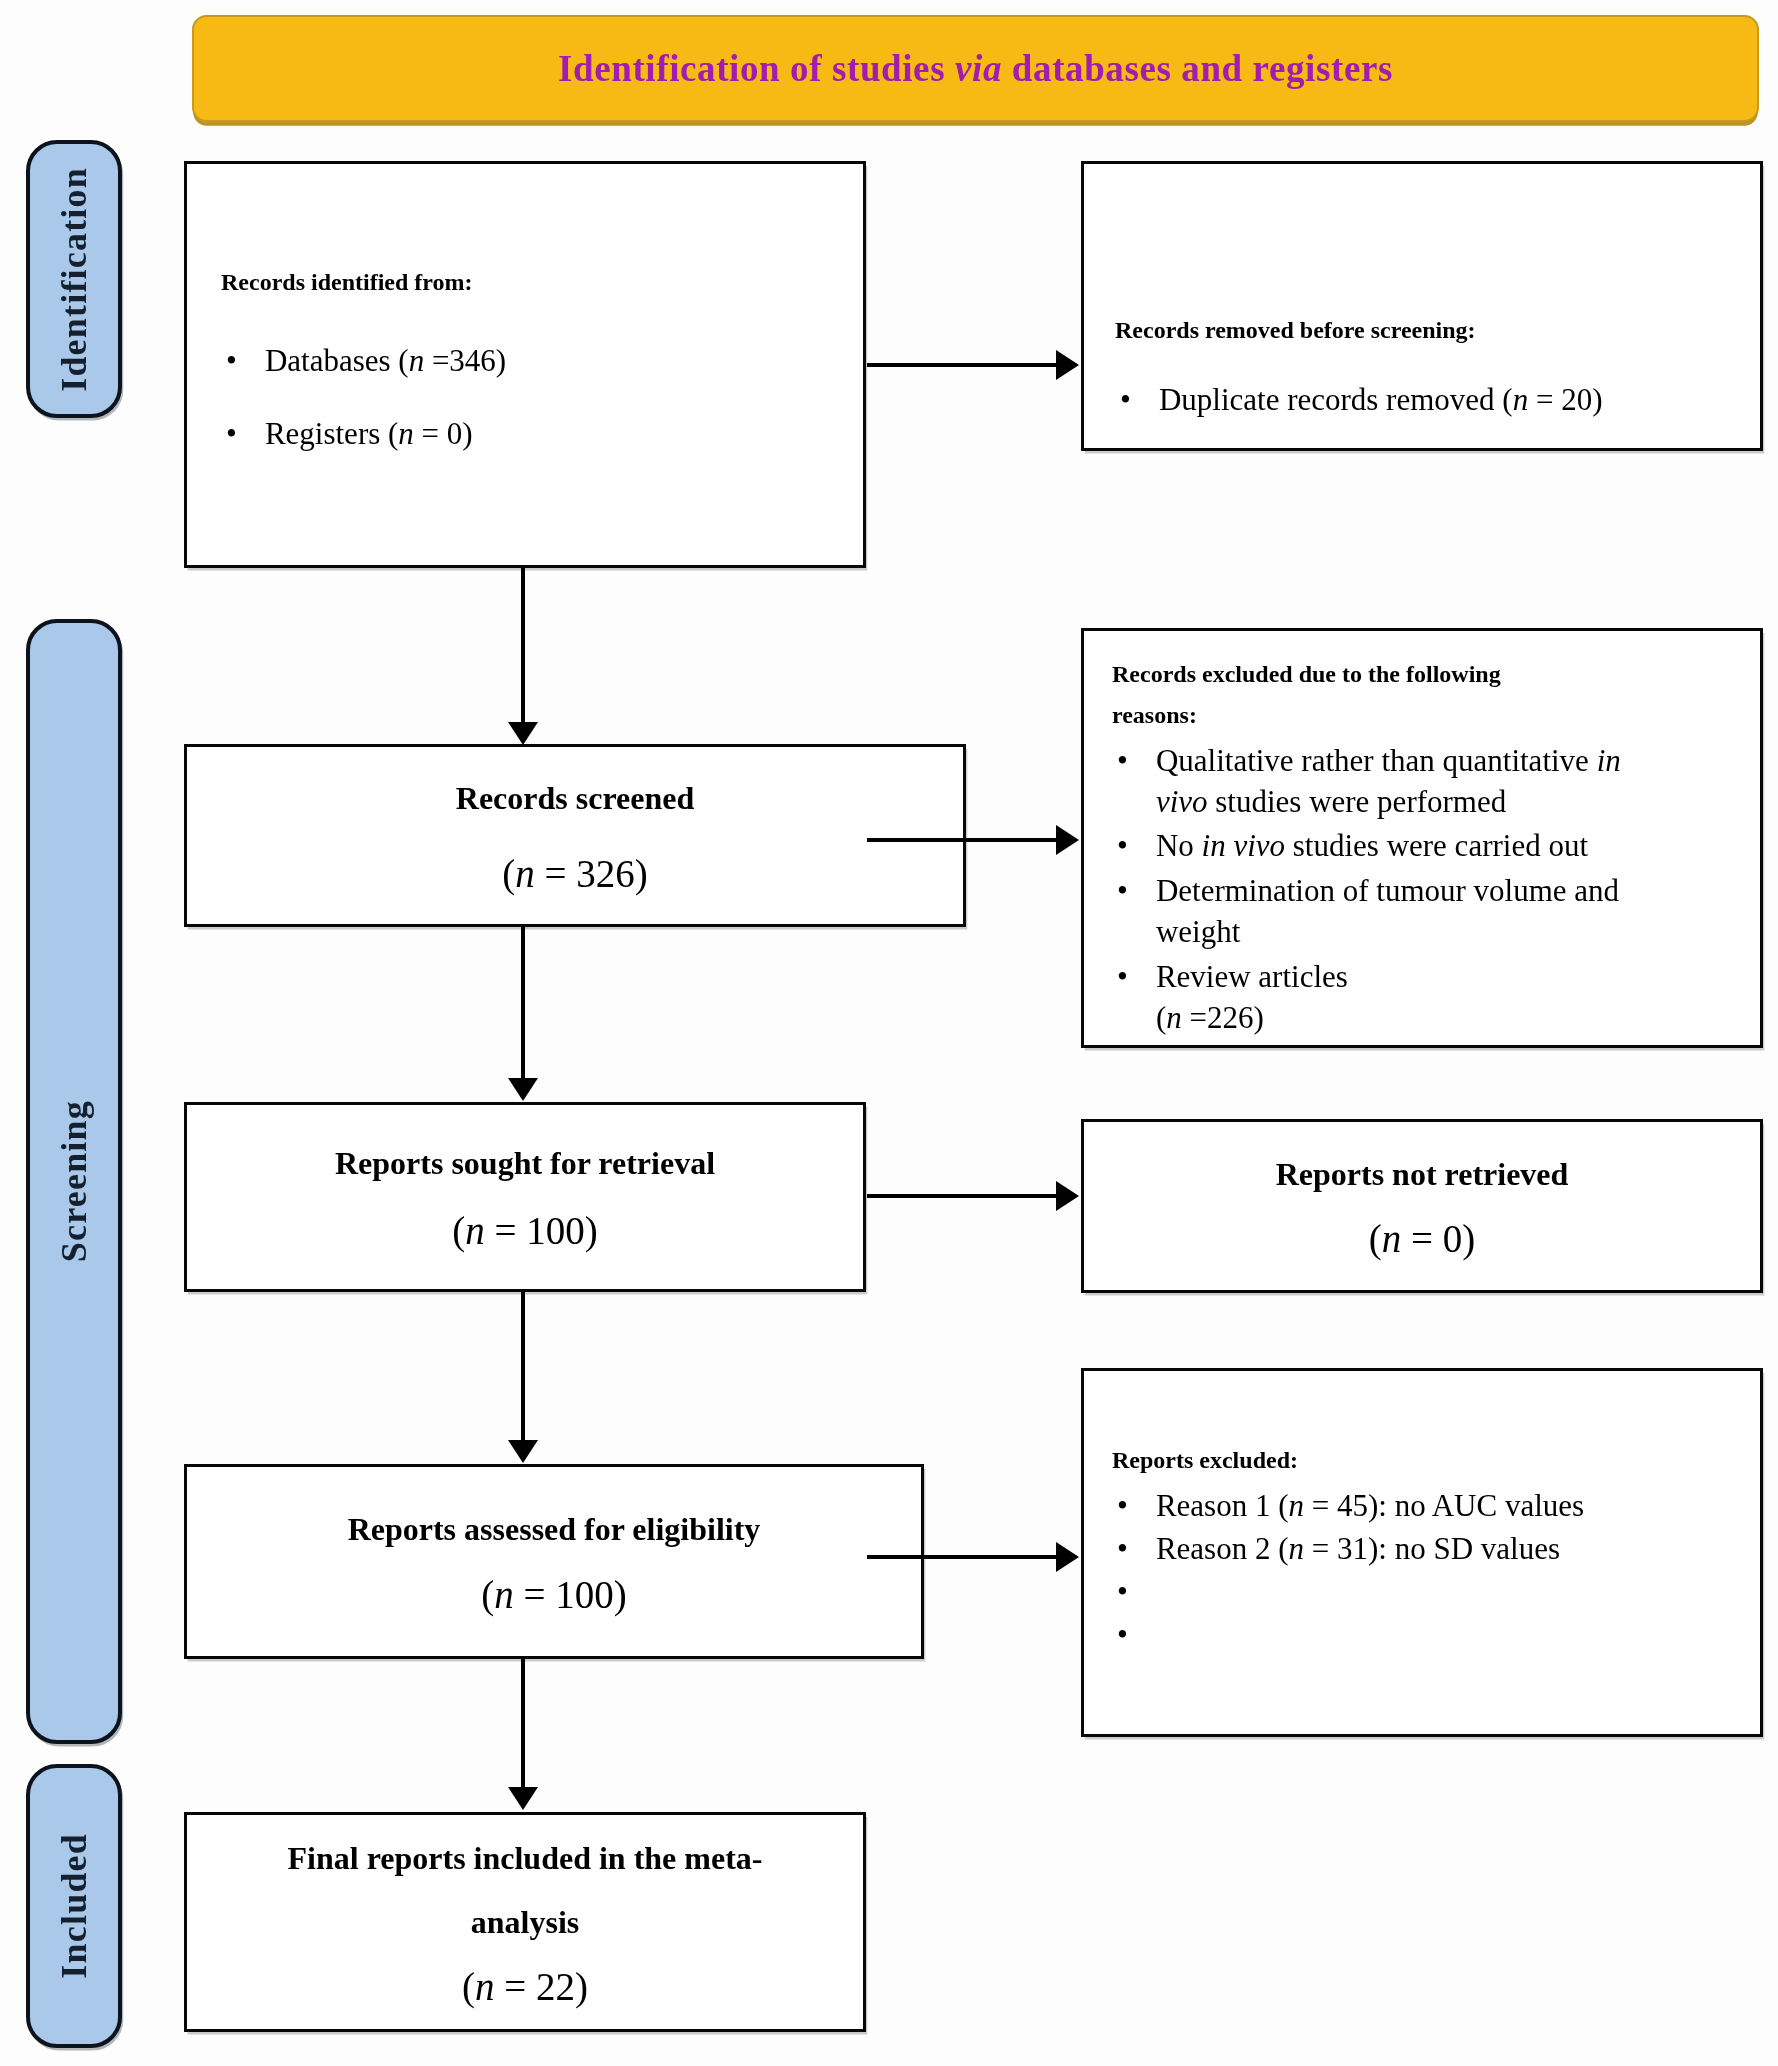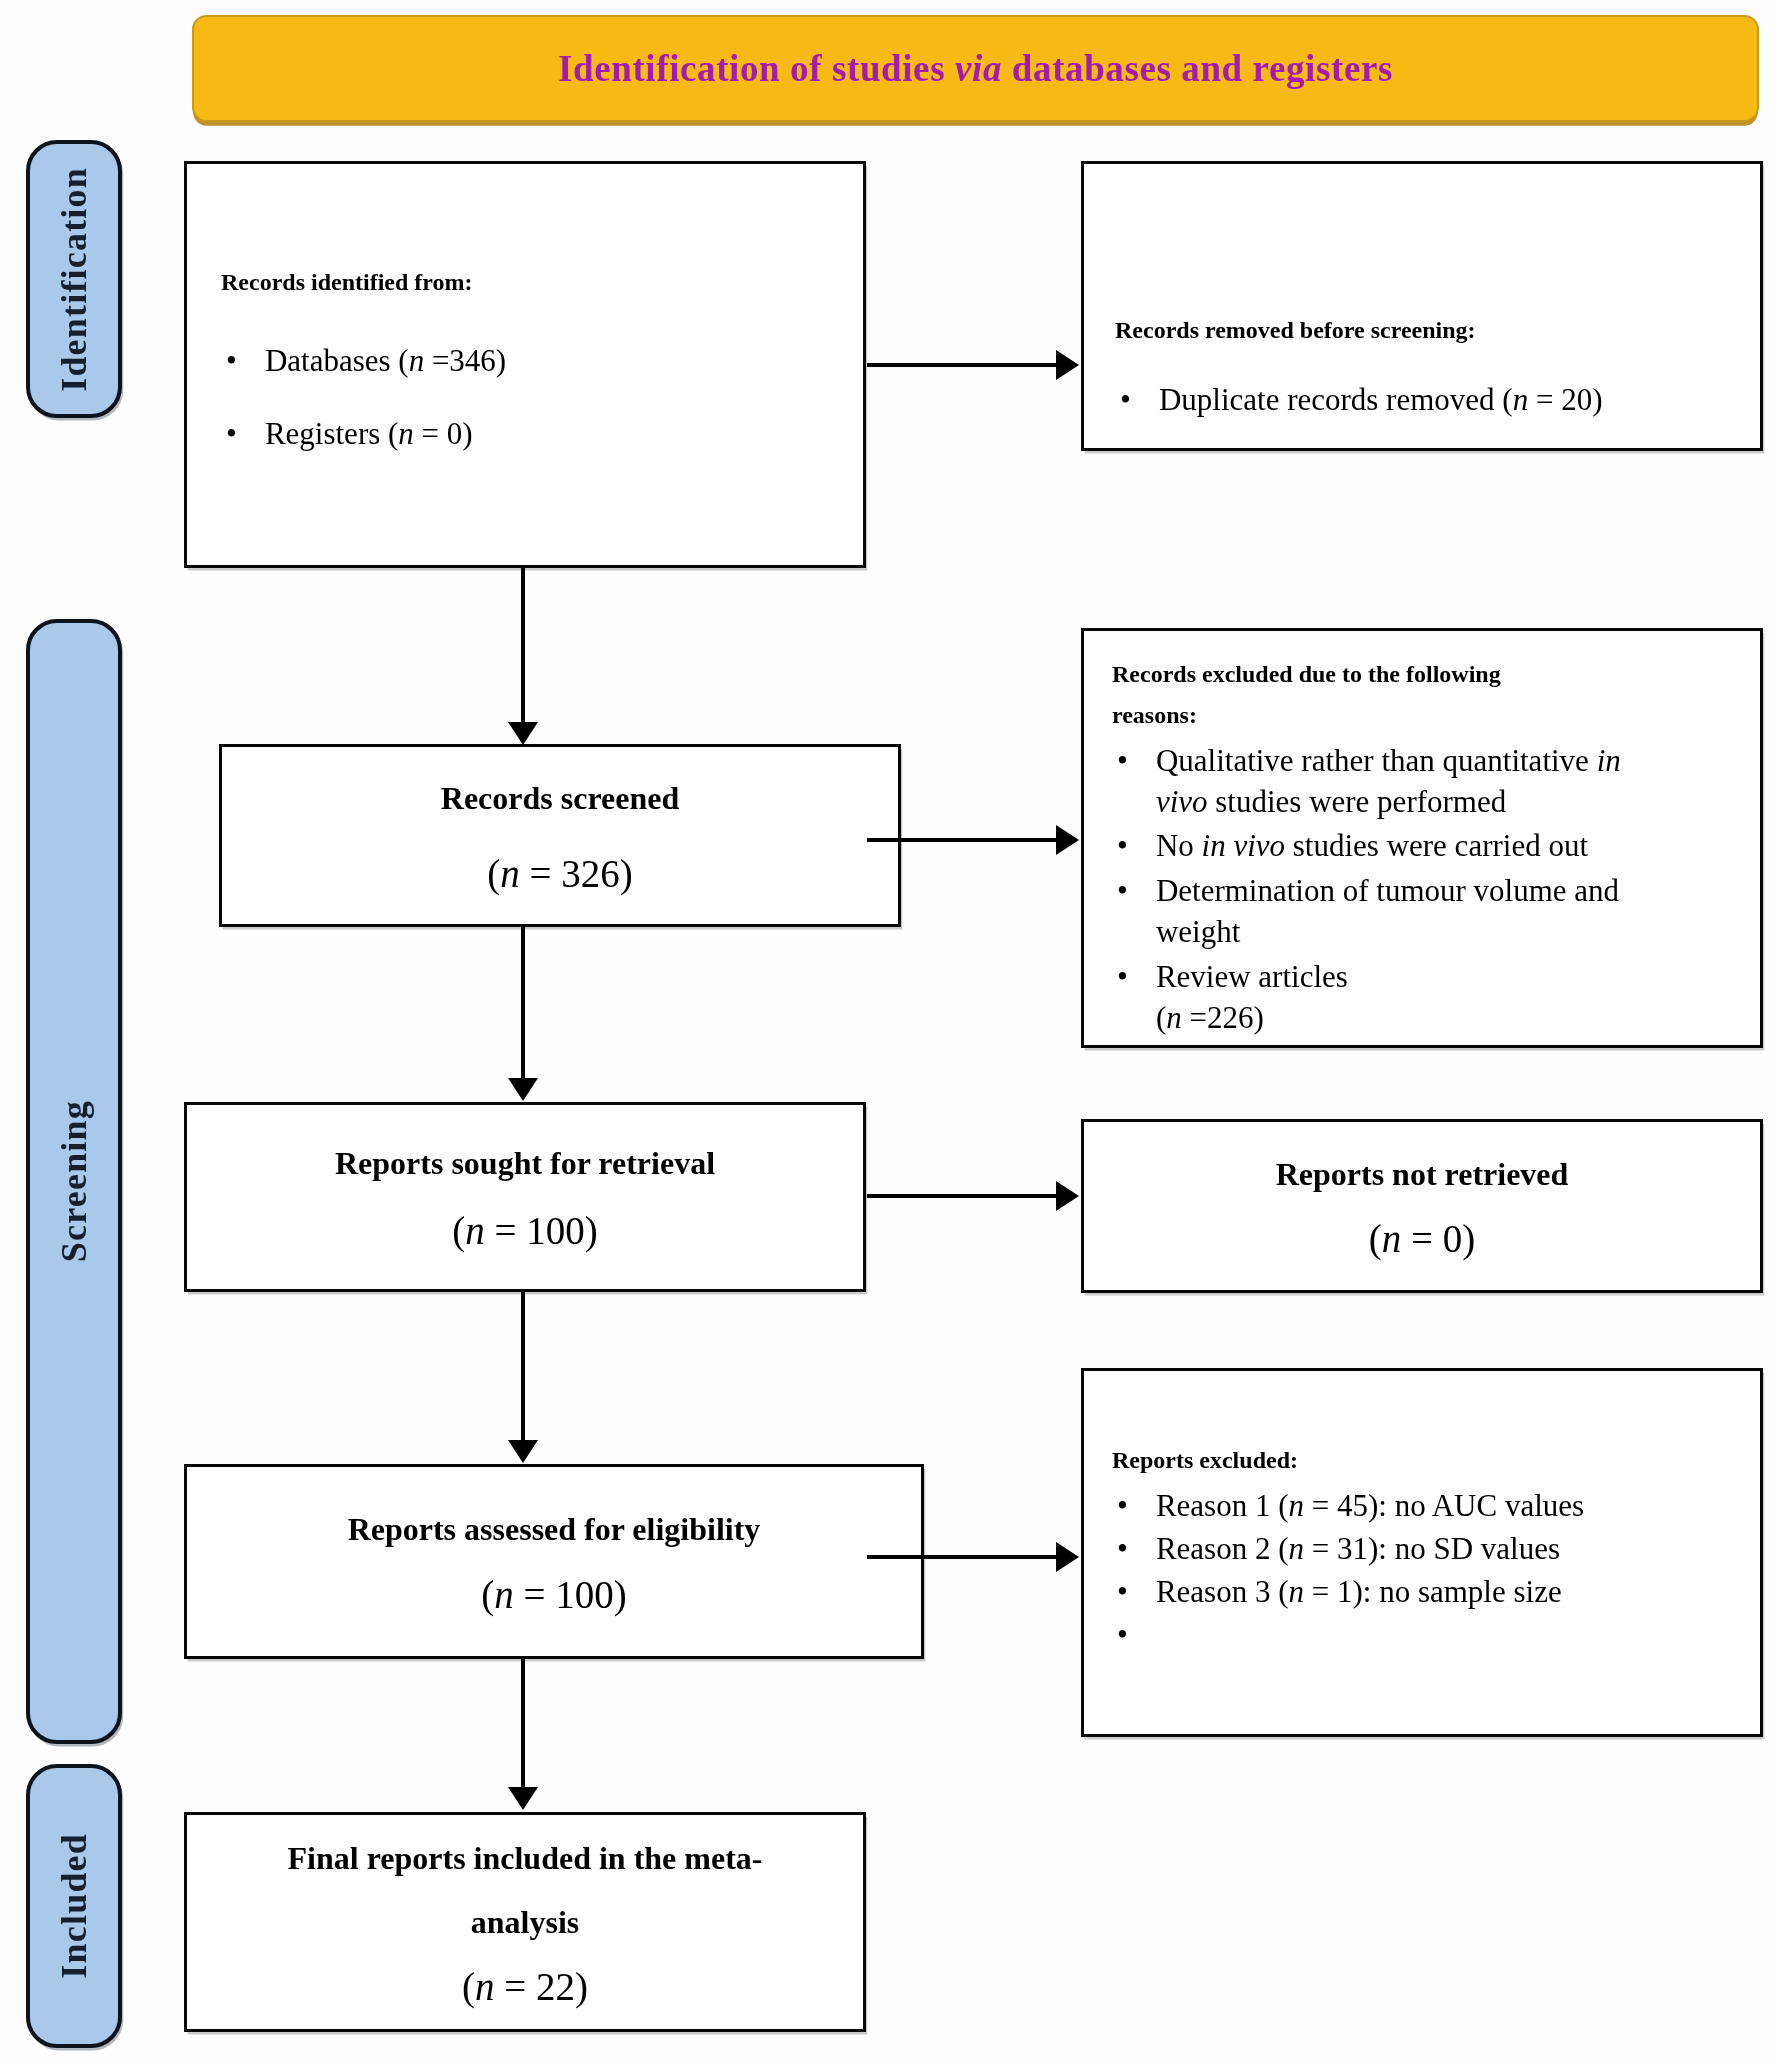--- a/index.html
+++ b/index.html
@@ -83,21 +83,21 @@
   </div>
 
   <div class="box" style="left:1081px;top:161px;width:682px;height:290px;padding:146px 18.4px 0 31px;">
     <div class="title">Records removed before screening:</div>
     <div class="bullet" style="margin-top:28px;">
       <span class="dot">•</span>
       <span class="txt">Duplicate records removed (<i>n</i> = 20)</span>
     </div>
   </div>
 
-  <div class="box center" style="left:184px;top:744px;width:682px;height:183px;gap:38px;margin-left:35px;">
+  <div class="box center" style="left:184px;top:744px;width:782px;height:183px;gap:38px;">
     <div class="ln b">Records screened</div>
     <div class="ln">(<i>n</i> = 326)</div>
   </div>
 
   <div class="box" style="left:1081px;top:628px;width:682px;height:420px;padding:23px 15.4px 0 28px;">
     <div class="title">Records excluded due to the following
 reasons:</div>
     <div class="bullet" style="margin-top:3.7px;">
       <span class="dot">•</span>
       <span class="txt">Qualitative rather than quantitative <i>in
@@ -139,21 +139,20 @@
     <div class="bullet" style="margin-top:3.1px;line-height:43px;">
       <span class="dot">•</span>
       <span class="txt">Reason 1 (<i>n</i> = 45): no AUC values</span>
     </div>
     <div class="bullet" style="line-height:43px;">
       <span class="dot">•</span>
       <span class="txt">Reason 2 (<i>n</i> = 31): no SD values</span>
     </div>
     <div class="bullet" style="line-height:43px;">
       <span class="dot">•</span>
-      <span class="txt">Reason 3 (<i>n</i> = 1):  no sample size</span>
     </div>
     <div class="bullet" style="line-height:43px;">
       <span class="dot">•</span>
     </div>
   </div>
 
   <div class="box center" style="left:184px;top:1812px;width:682px;height:220px;gap:27px;">
     <div class="ln b">Final reports included in the meta-</div>
     <div class="ln b">analysis</div>
     <div class="ln">(<i>n</i> = 22)</div>

